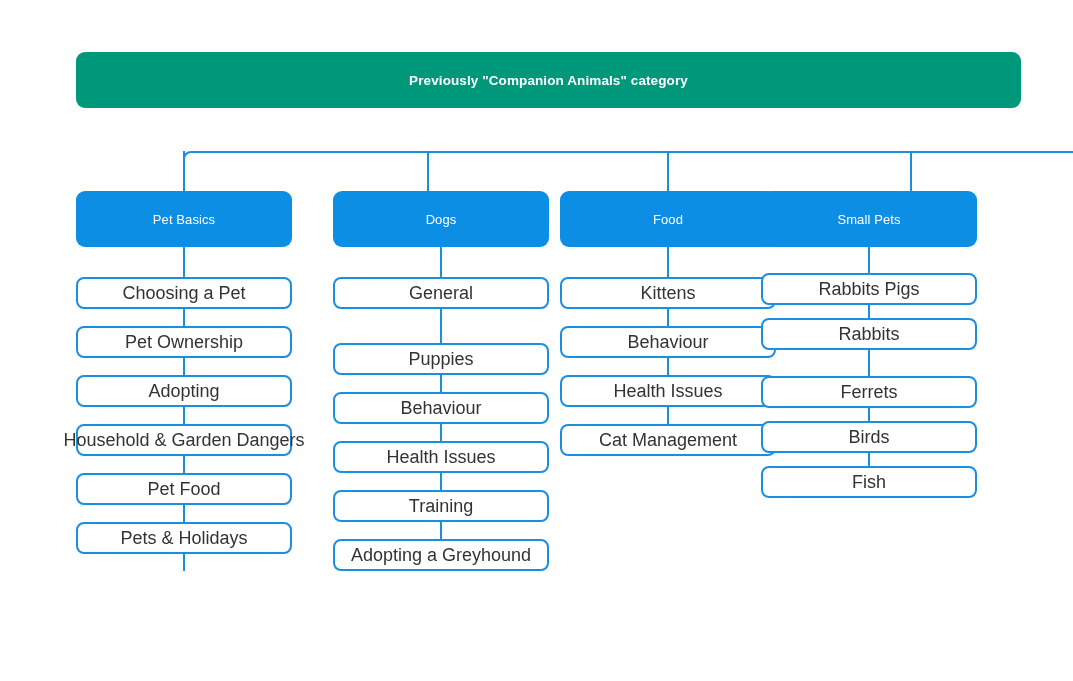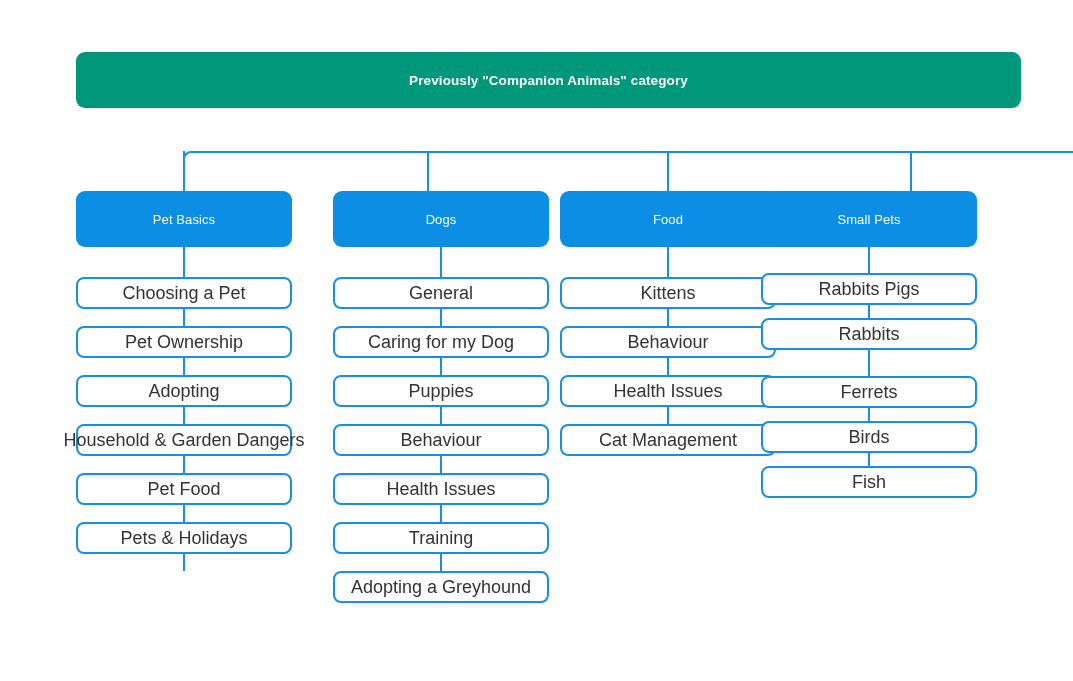--- a/index.html
+++ b/index.html
@@ -160,23 +160,20 @@
       <div class="column" style="left: 333px;">
         <div class="col-header">
           <span class="col-header-label">Dogs</span>
         </div>
         <div class="items">
           <div class="link" style="height: 30px;"></div>
           <div class="node">
             <span class="node-label">General</span>
           </div>
           <div class="link" style="height: 17px;"></div>
-          <div class="node">
-            <span class="node-label">Caring for my Dog</span>
-          </div>
           <div class="link" style="height: 17px;"></div>
           <div class="node">
             <span class="node-label">Puppies</span>
           </div>
           <div class="link" style="height: 17px;"></div>
           <div class="node">
             <span class="node-label">Behaviour</span>
           </div>
           <div class="link" style="height: 17px;"></div>
           <div class="node">

